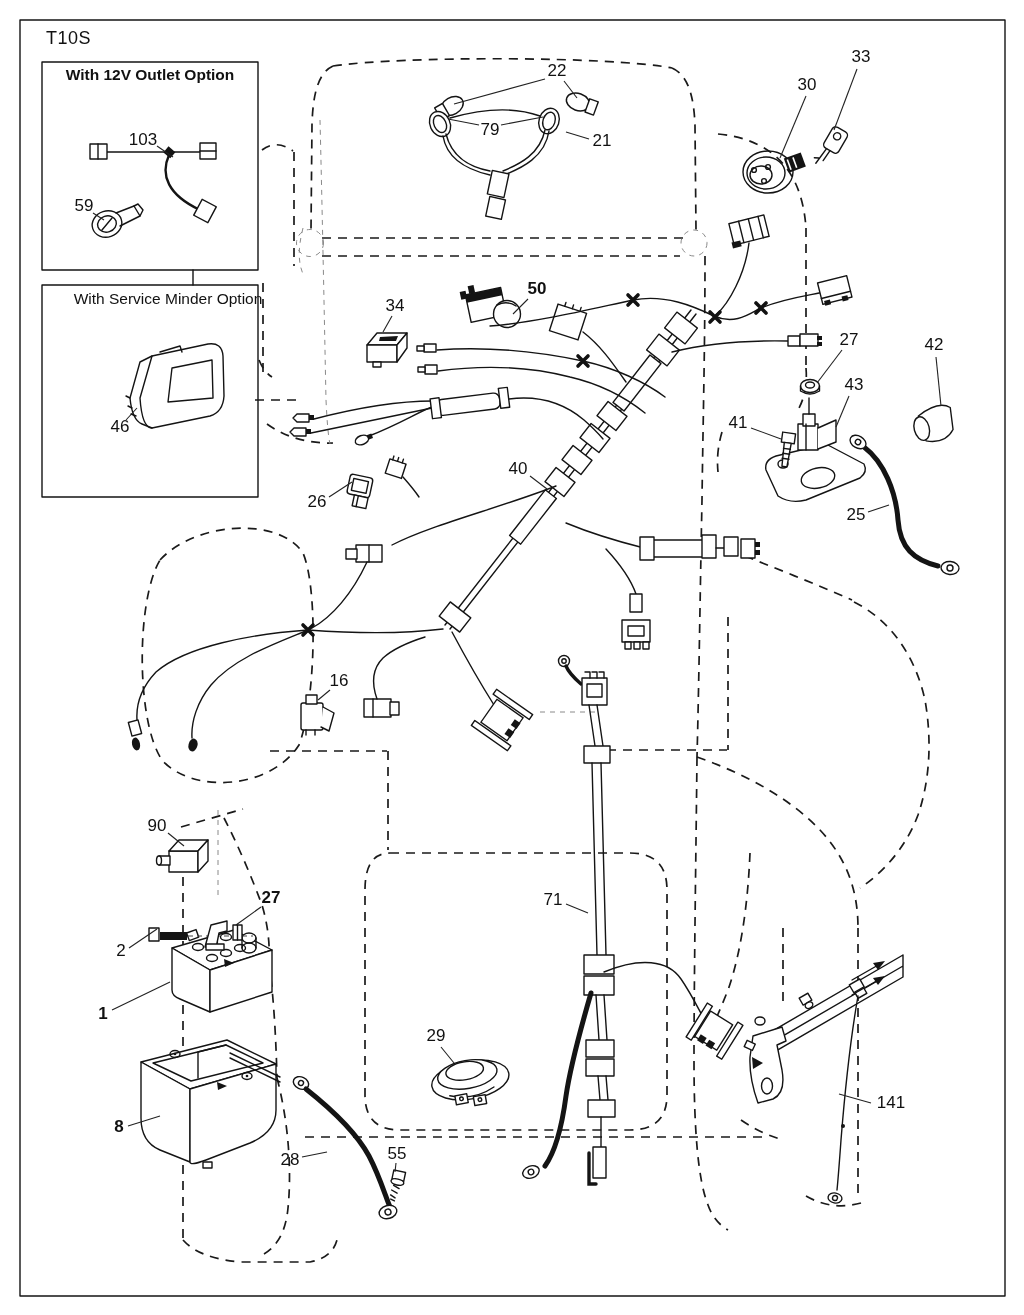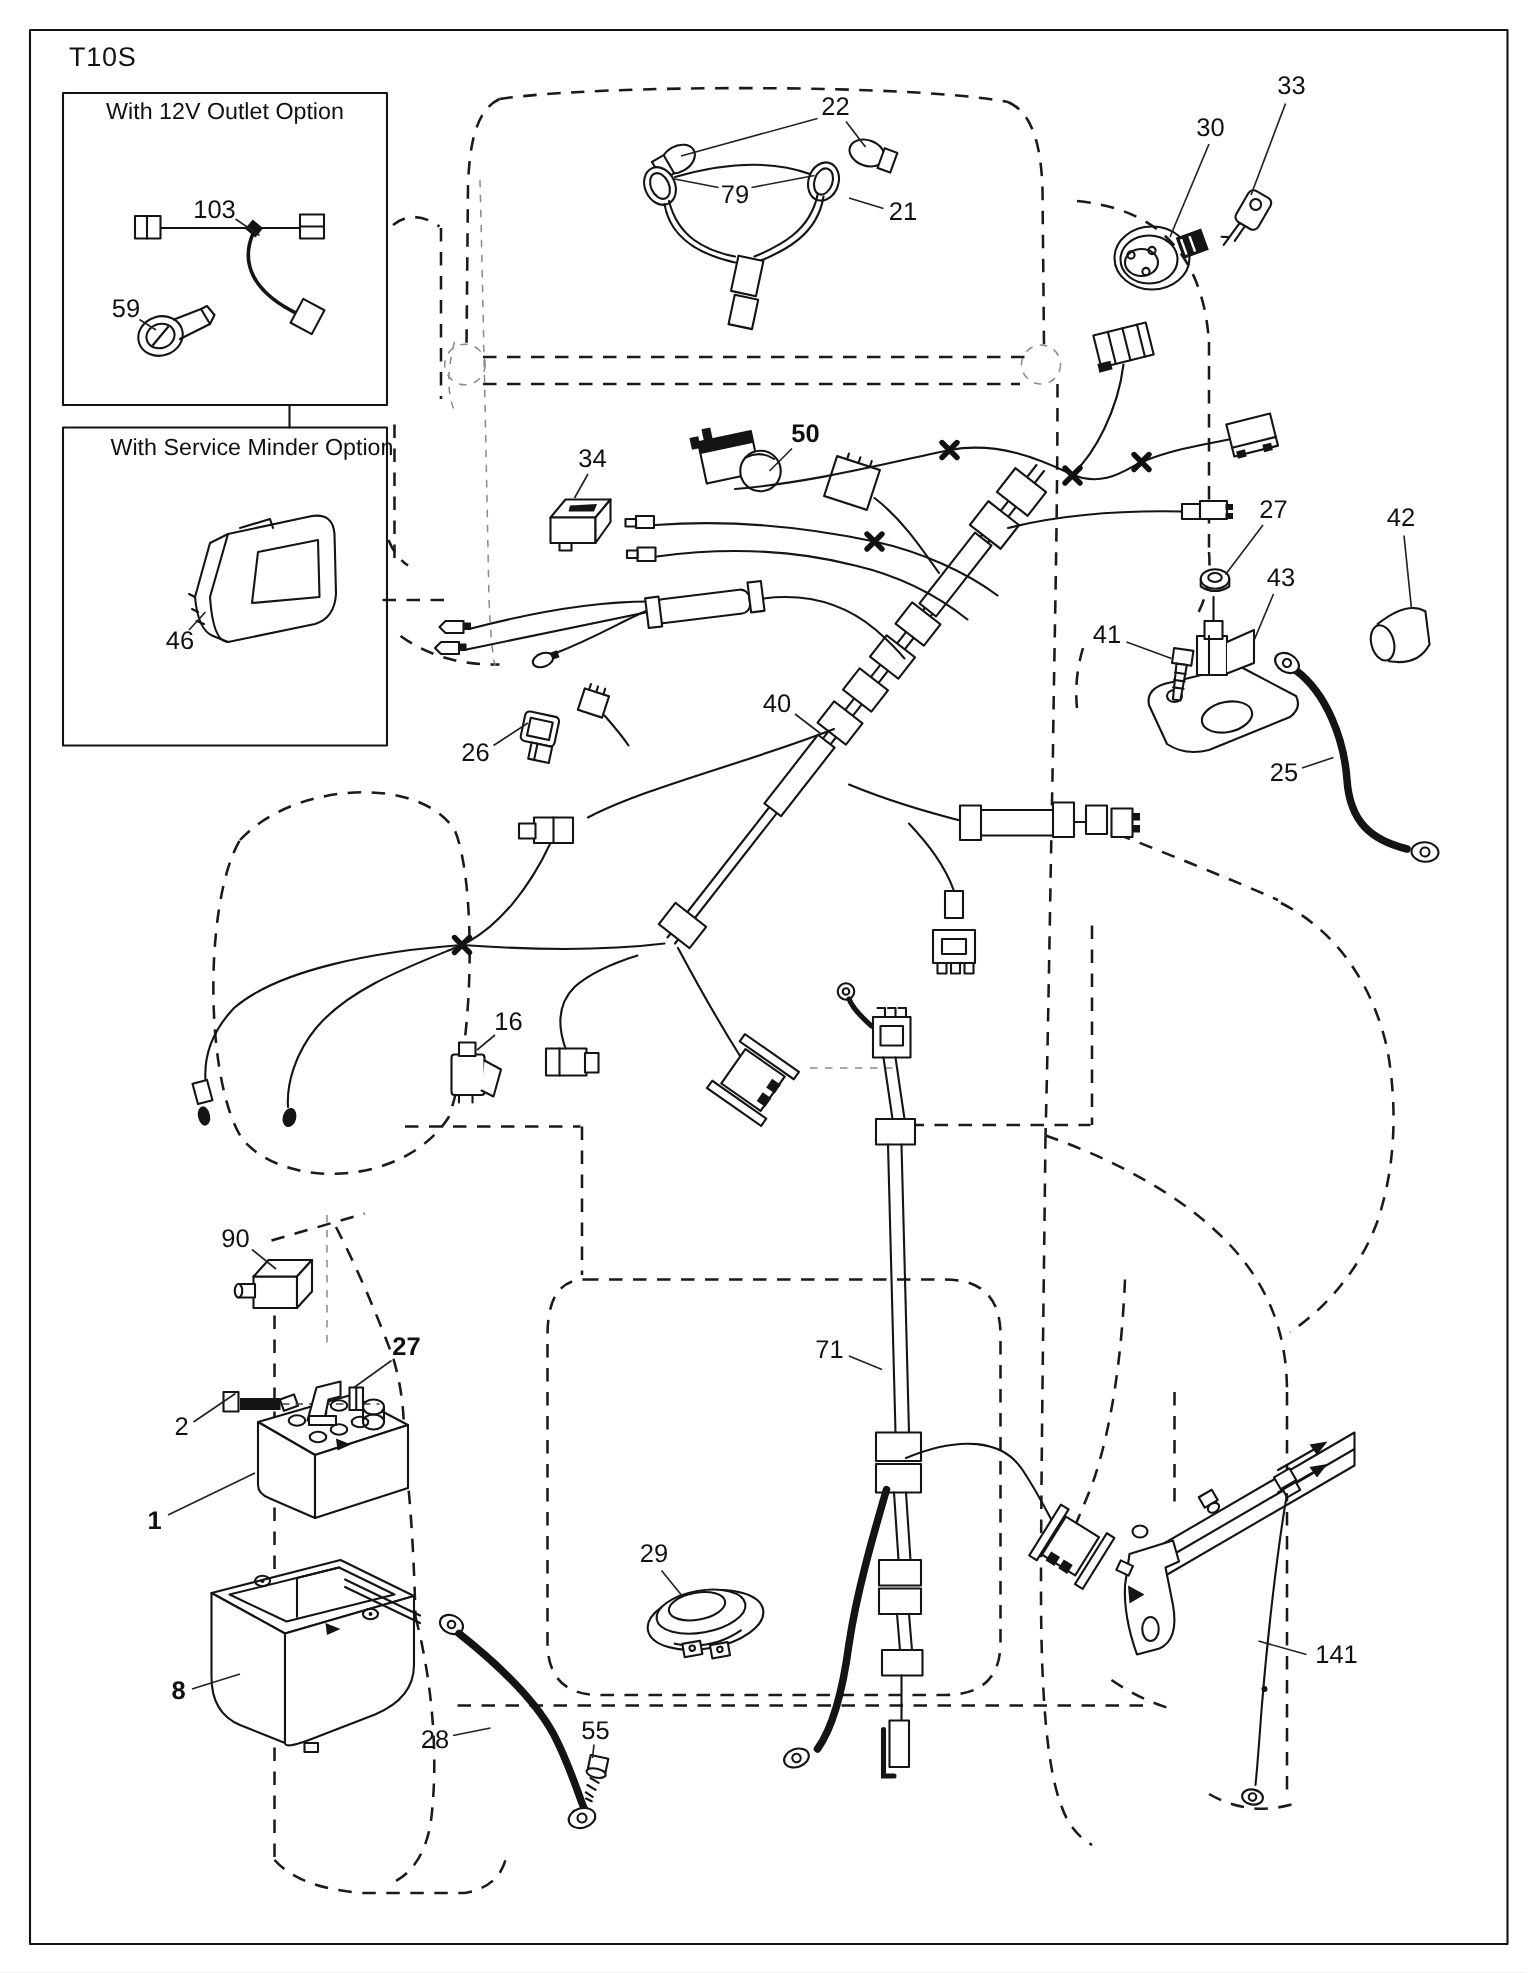--- a/index.html
+++ b/index.html
@@ -15,21 +15,21 @@
   .cable3{stroke:#141414;fill:none;stroke-width:3.4;stroke-linecap:round;}
   .dash{stroke:#1a1a1a;fill:none;stroke-width:1.7;stroke-dasharray:9 7;}
   .dashlt{stroke:#8a8a8a;fill:none;stroke-width:1;stroke-dasharray:5 5;}
   .xm{stroke:#111;stroke-width:3.6;stroke-linecap:round;}
   .ldr{stroke:#222;stroke-width:1.1;}
   .lbl{font-family:"Liberation Sans",sans-serif;font-size:17px;fill:#111;}
   .lblb{font-weight:bold;}
   
   .ttl{position:absolute;color:#111;}
   .t10s{left:46px;top:28px;font-size:18px;letter-spacing:.5px;}
-  .inset-title-1{left:44px;top:66px;width:212px;text-align:center;font-size:15.5px;}
+  .inset-title-1{left:44px;top:66px;width:212px;text-align:center;font-size:15.5px;font-weight:bold;}
   .inset-title-2{left:42px;top:290px;width:252px;text-align:center;font-size:15.5px;}
 </style>
 </head>
 <body>
 
 <div class="canvas">
 
 <svg id="diagram" width="1024" height="1315" viewBox="0 0 1024 1315">
 
   <rect x="20" y="20" width="985" height="1276" class="s" stroke-width="3.2"></rect>

